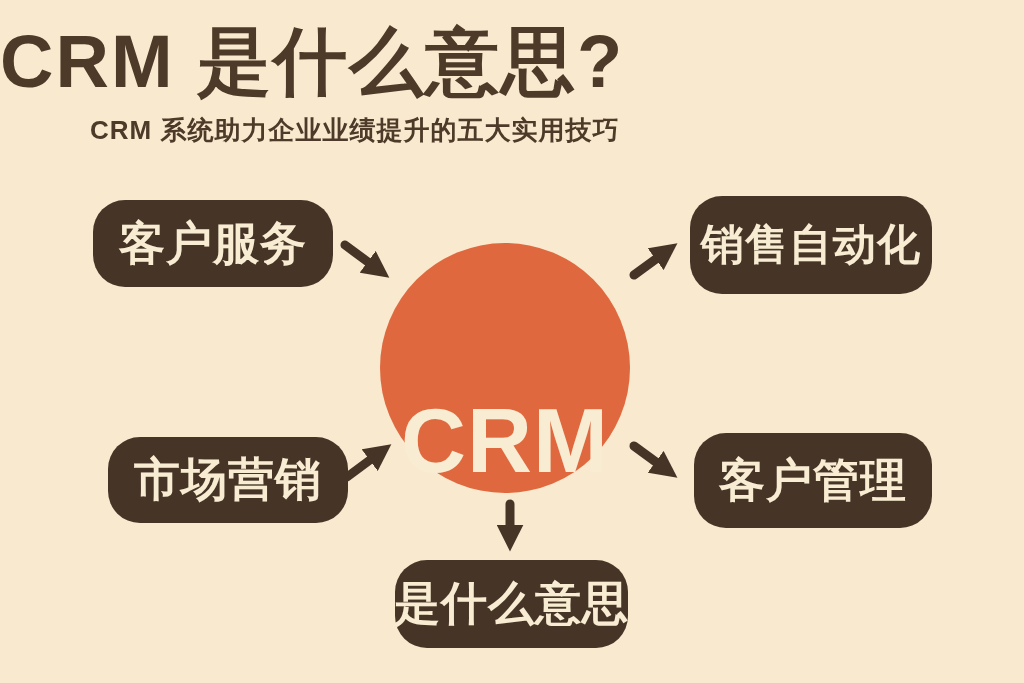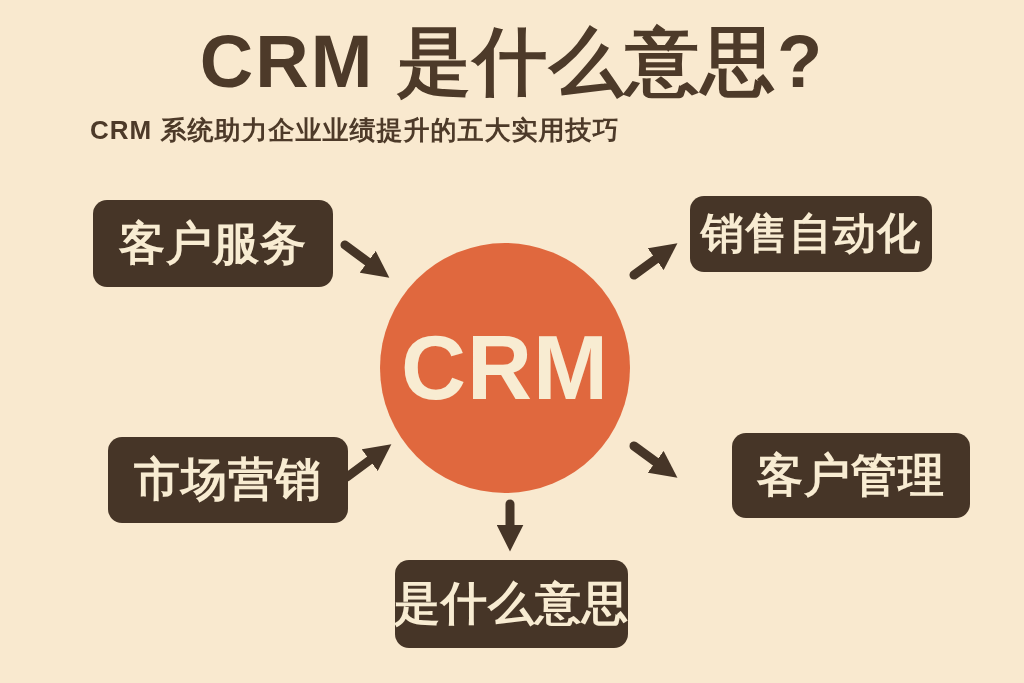--- a/index.html
+++ b/index.html
@@ -19,21 +19,20 @@
     position: relative;
     width: 1024px;
     height: 683px;
     background: var(--background);
     overflow: hidden;
   }
   .title {
     position: absolute;
     left: 0; right: 0; top: 18px;
     margin: 0;
-    text-align: center;
     font-size: 74px;
     line-height: 1.2;
     font-weight: 900;
     color: var(--dark-text);
     letter-spacing: 2px;
     white-space: nowrap;
   }
   .subtitle {
     position: absolute;
     left: 90px; top: 116px;
@@ -41,42 +40,42 @@
     line-height: 1.15;
     font-weight: 700;
     color: var(--dark-text);
     letter-spacing: 1px;
     white-space: nowrap;
   }
   .node {
     position: absolute;
     background: var(--node-fill);
     color: var(--light-text);
-    border-radius: 14px;
+    border-radius: 32px;
     display: flex;
     align-items: center;
     justify-content: center;
     font-weight: 700;
     font-size: 46px;
     letter-spacing: 1px;
     white-space: nowrap;
   }
   .node-tl { left: 93px;  top: 200px; width: 240px; height: 87px; }
-  .node-tr { left: 690px; top: 196px; width: 242px; height: 76px; font-size: 43px; }
+  .node-tr { left: 690px; top: 196px; width: 242px; height: 98px; font-size: 43px; }
   .node-bl { left: 92px;  top: 437px; width: 240px; height: 86px; margin-left: 16px; }
-  .node-br { left: 694px; top: 433px; width: 238px; height: 85px; margin-left: 38px; }
+  .node-br { left: 694px; top: 433px; width: 238px; height: 95px; }
   .node-bc { left: 395px; top: 560px; width: 233px; height: 88px; }
   .hub {
     position: absolute;
     left: 380px; top: 243px;
     width: 250px; height: 250px;
     border-radius: 50%;
     background: var(--accent);
     display: flex;
-    align-items: center;
+    align-items: flex-end;
     justify-content: center;
   }
   .hub-label {
     color: var(--light-text);
     font-size: 90px;
     font-weight: 800;
     letter-spacing: 1px;
   }
   .arrows {
     position: absolute;

